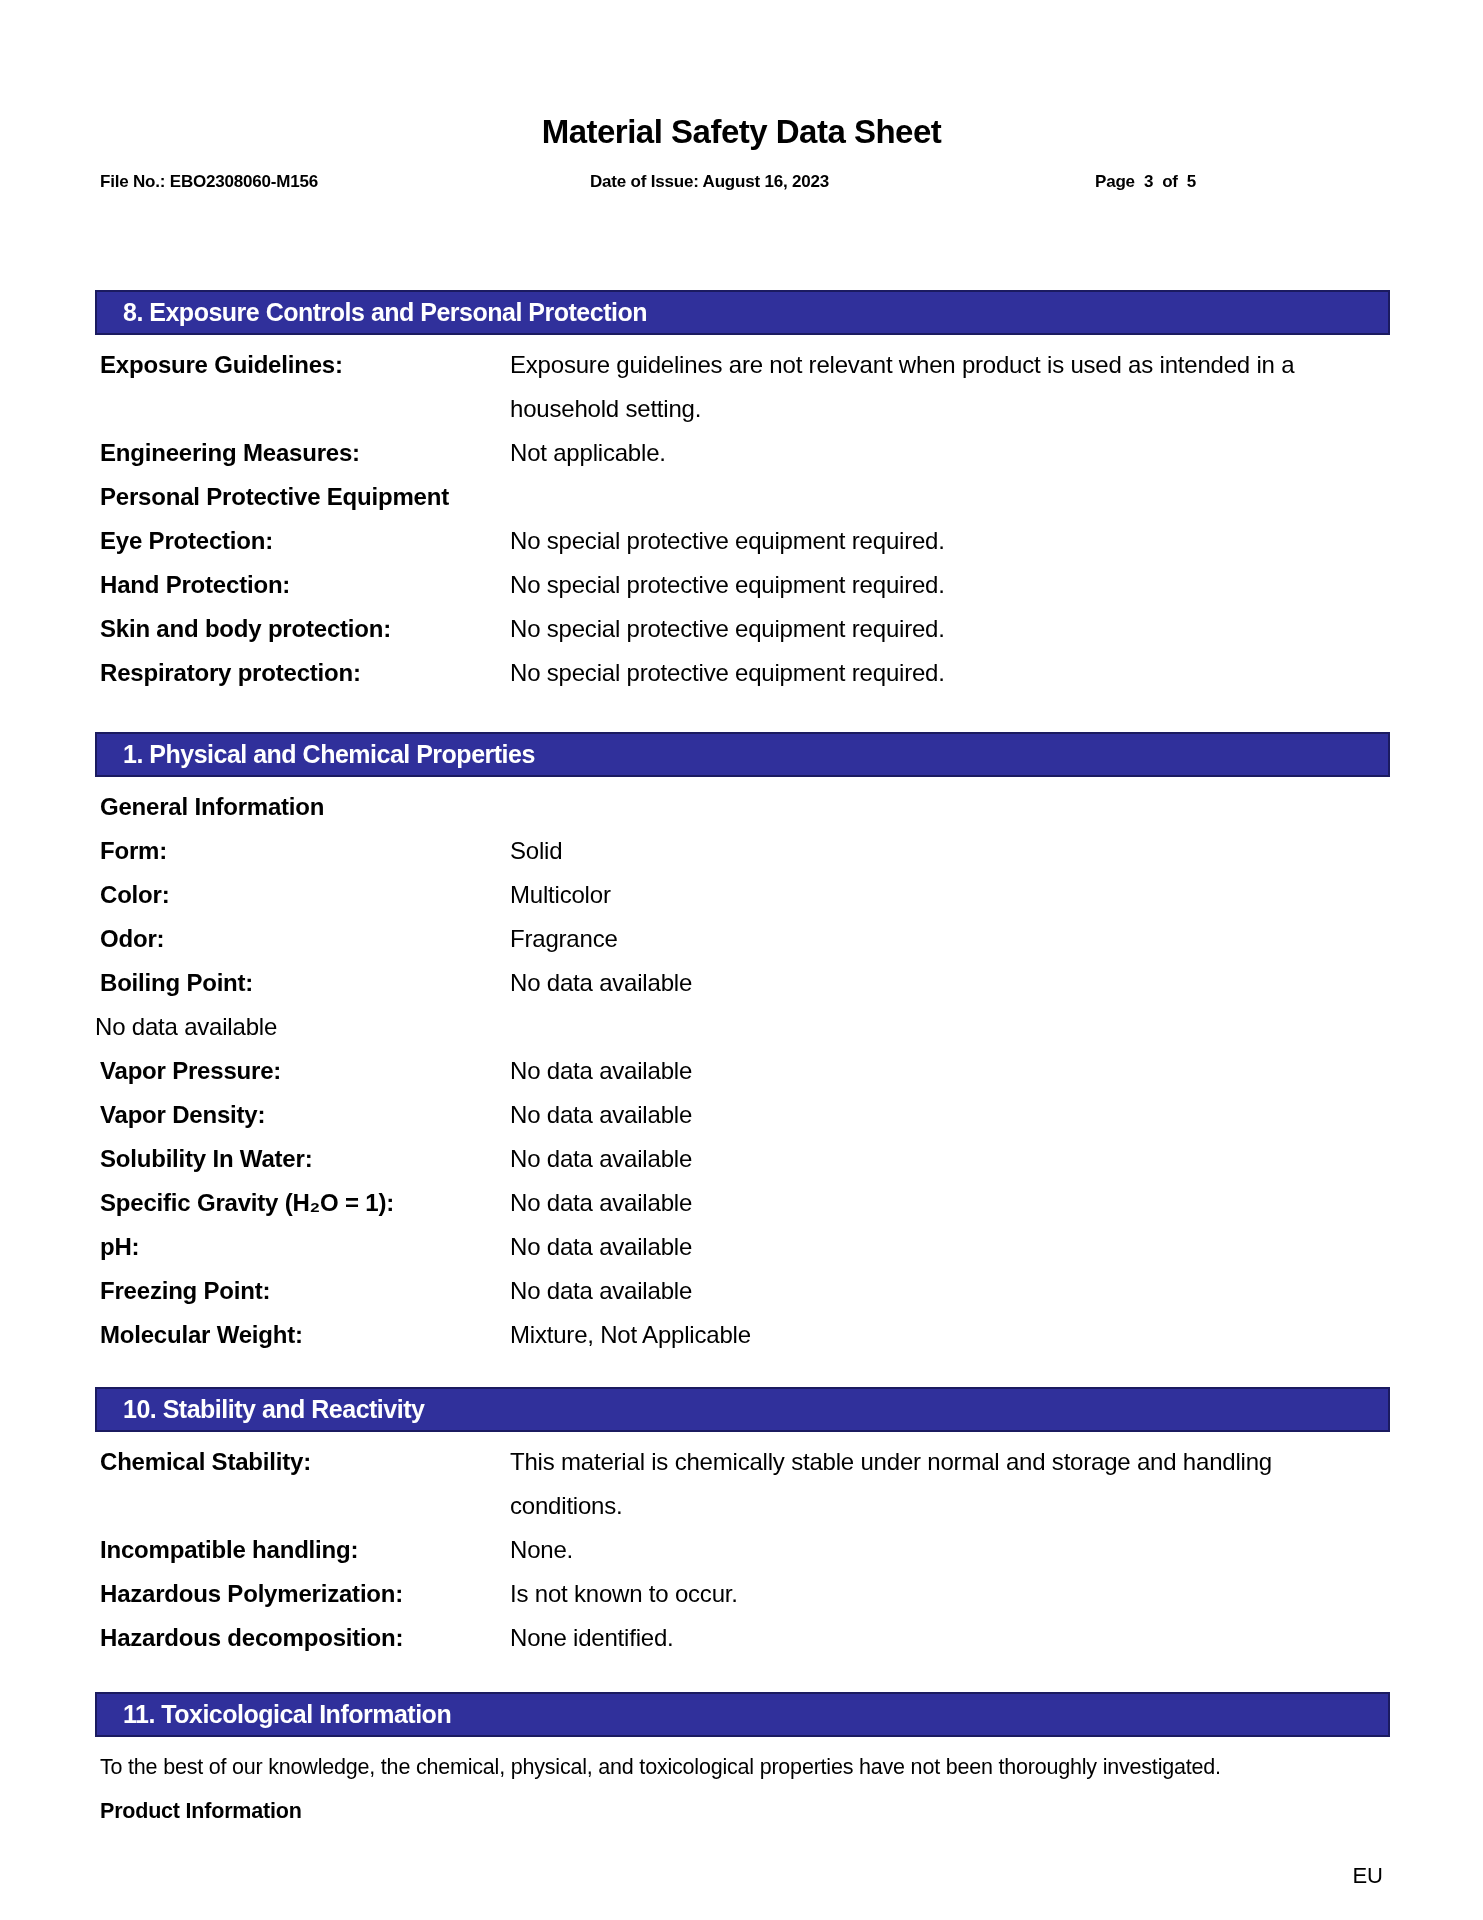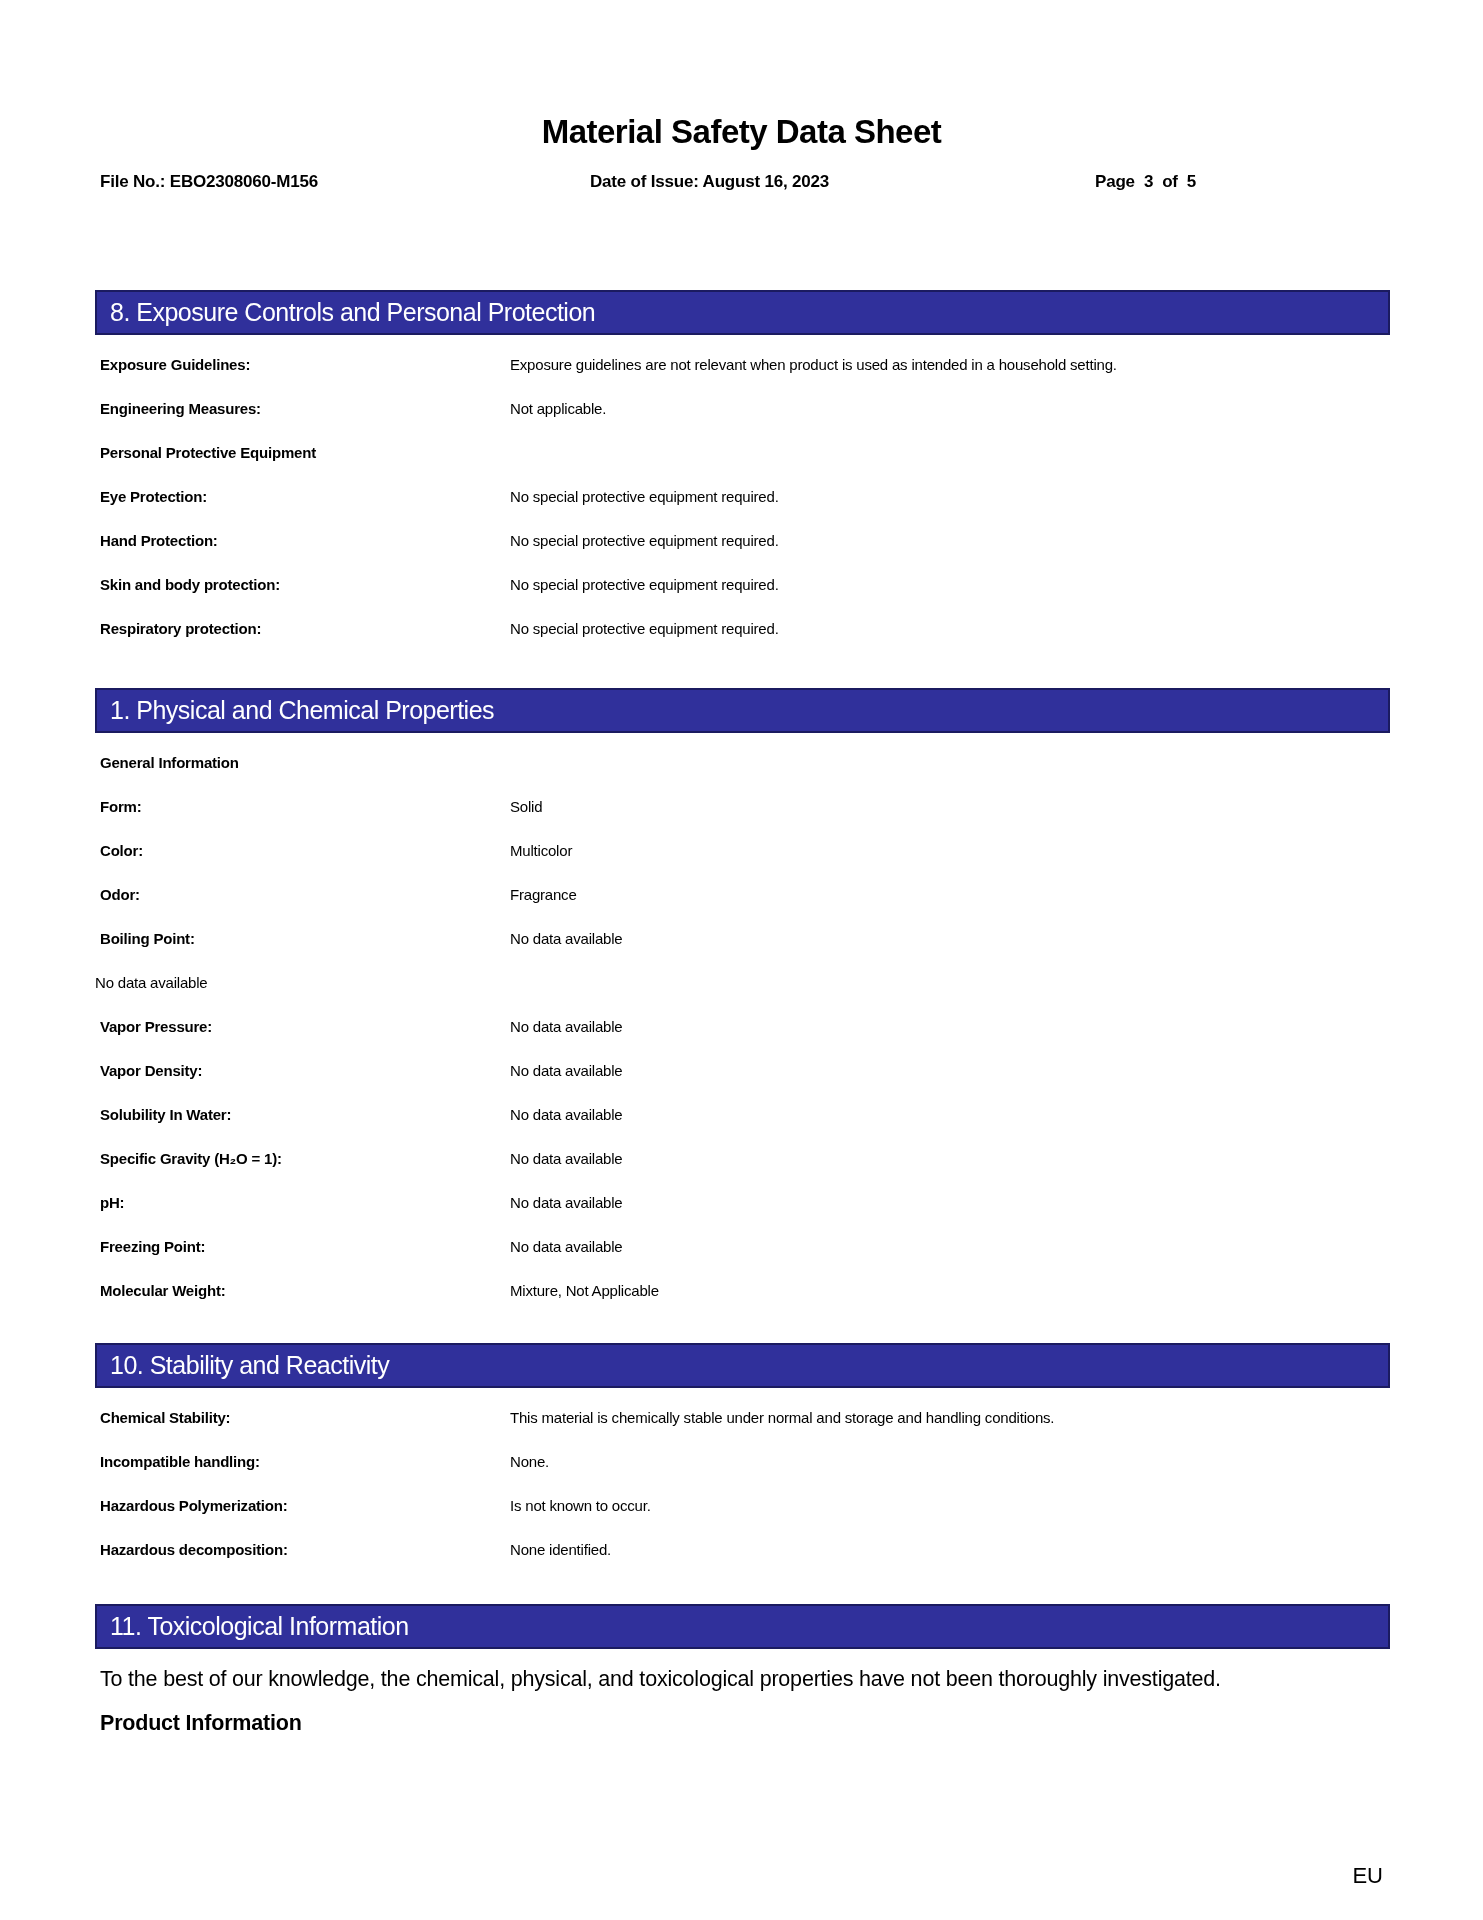--- a/index.html
+++ b/index.html
@@ -35,31 +35,31 @@
   .section { margin-left: 95px; margin-right: 93px; }
   .mt-s8  { margin-top: 94px; }
   .mt-s9  { margin-top: 37px; }
   .mt-s10 { margin-top: 30px; }
   .mt-s11 { margin-top: 32px; }
   .section-bar {
     height: 41px;
     background: var(--accent, #30309B);
     border: 2px solid var(--accent-border, #1B1B60);
     color: #ffffff;
-    font-weight: 400;
+    font-weight: 700;
     font-size: 25px;
     line-height: 41px;
-    padding-left: 13px;
+    padding-left: 26px;
     letter-spacing: -0.5px;
     box-sizing: content-box;
   }
   .section-body { margin-top: 8px; }
   .row {
     display: flex;
-    font-size: 15px;
+    font-size: 24px;
     line-height: 44px;
     letter-spacing: -0.2px;
   }
   .row-label {
     flex: 0 0 415px;
     width: 415px;
     box-sizing: border-box;
     padding-left: 5px;
     font-weight: 700;
   }

